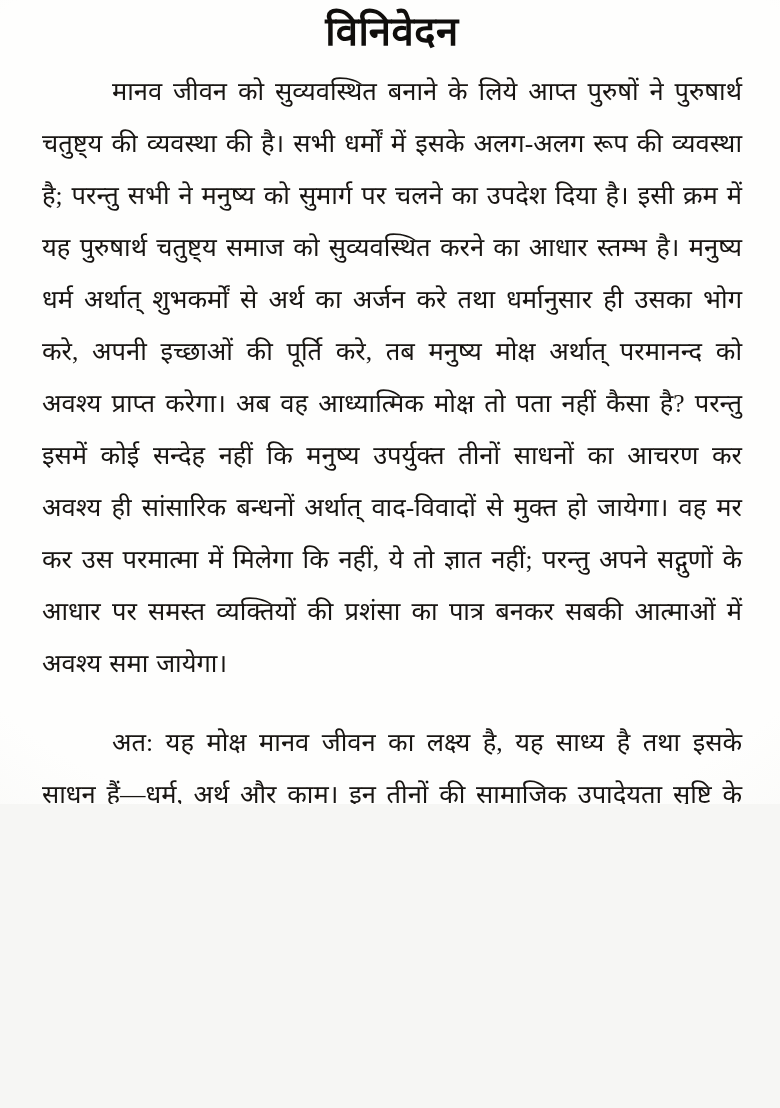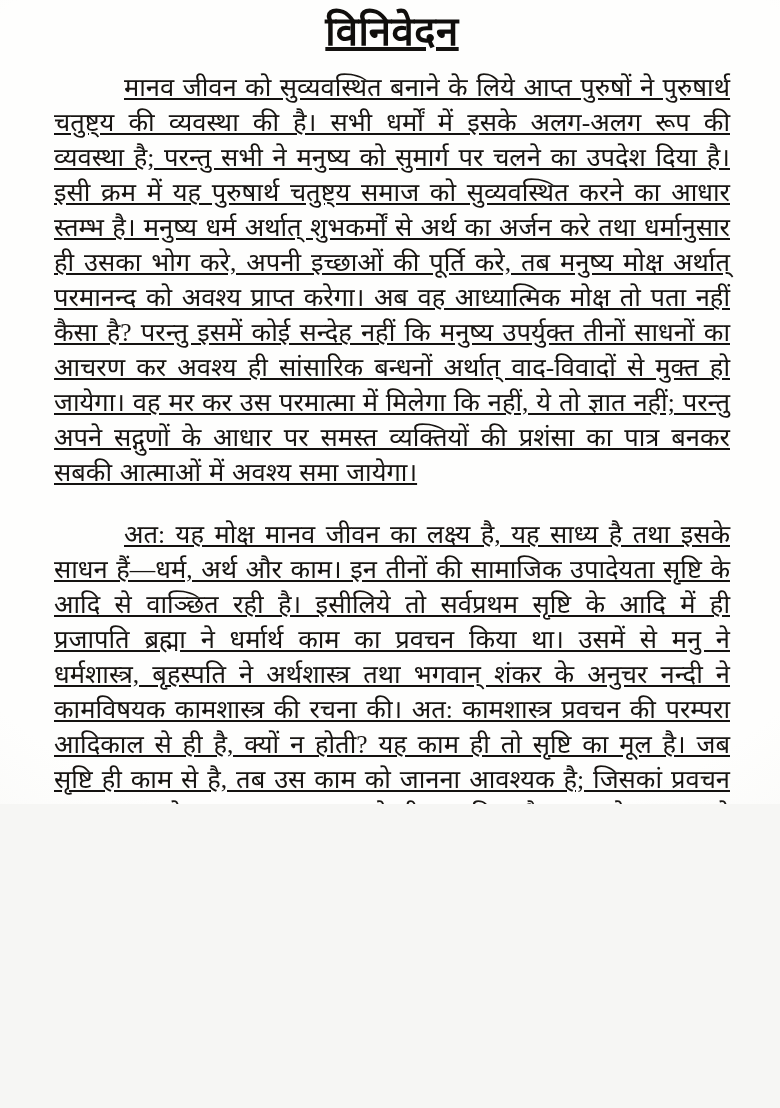--- a/index.html
+++ b/index.html
@@ -16,35 +16,34 @@
   .scan-page {
     position: relative;
     width: 780px;
     height: 804px;
     overflow: hidden;
     background:
       radial-gradient(ellipse 120% 100% at 50% 45%, #fefefd 60%, #f4f4f1 92%, #ededea 100%);
     color: #141210;
     box-sizing: border-box;
     padding: 6px 38px 0 42px;
-    text-decoration: underline;
   }
   .page-title {
     text-align: center;
     font-size: 40px;
     font-weight: bold;
     line-height: 52px;
     margin: 0 0 8px 0;
     letter-spacing: 0.5px;
     color: #100e0c;
   }
   .body-text p {
-    margin: 12px;
+    margin: 0;
     font-size: 25.5px;
-    line-height: 35px;
+    line-height: 52px;
     text-align: justify;
     text-indent: 70px;
     text-justify: inter-word;
     word-spacing: 1.5px;
     color: #181512;
     -webkit-font-smoothing: antialiased;
   }
   .body-text p + p {
     margin-top: 27px;
   }

